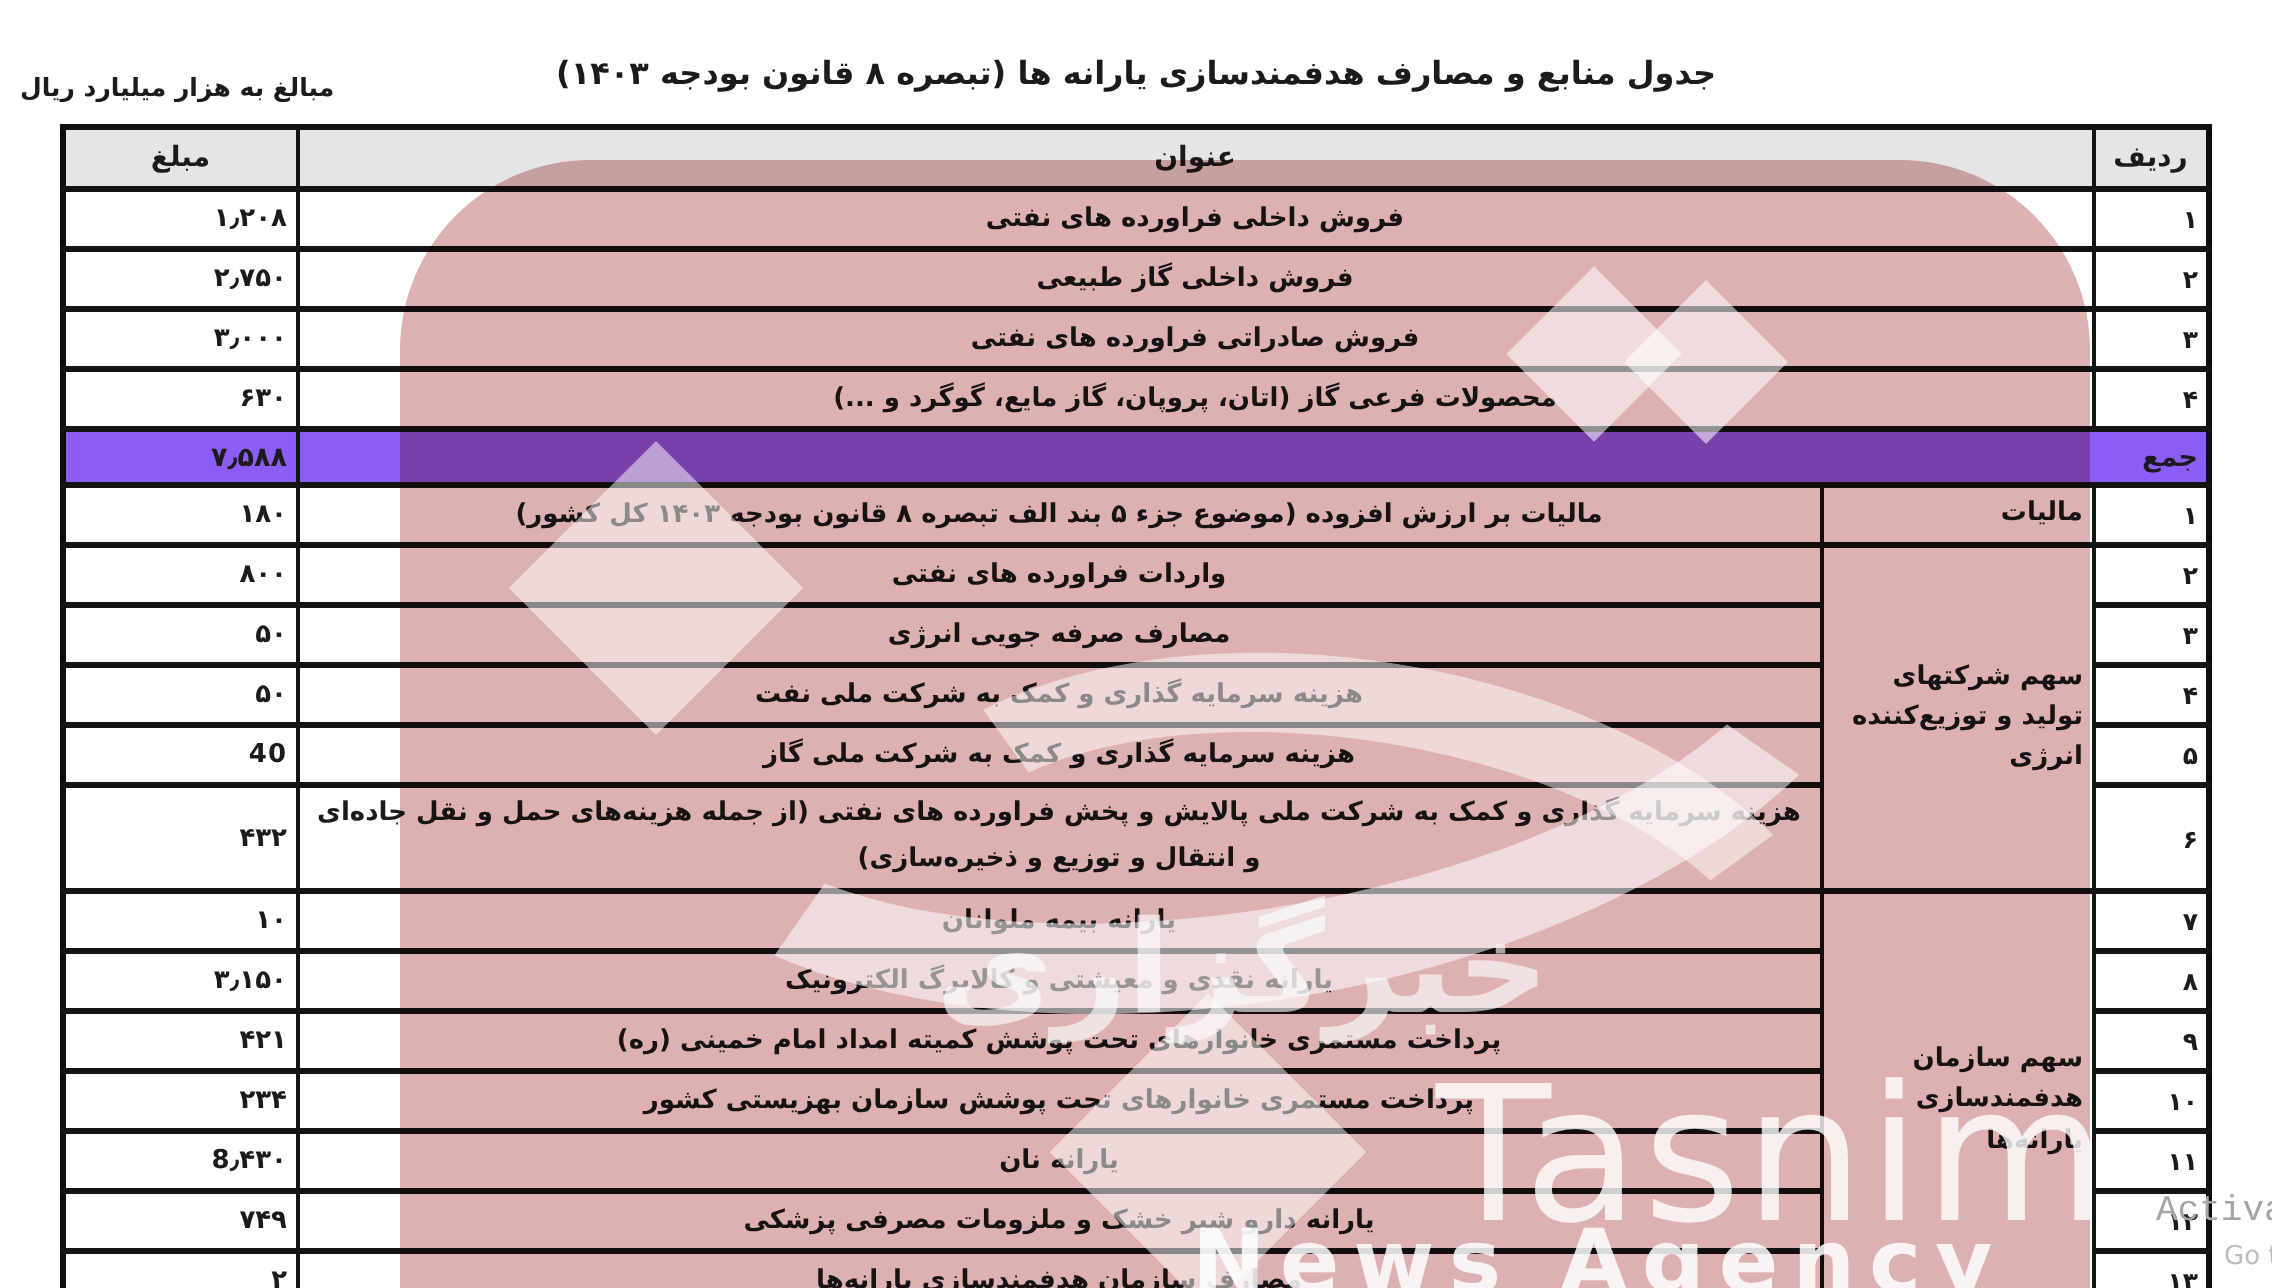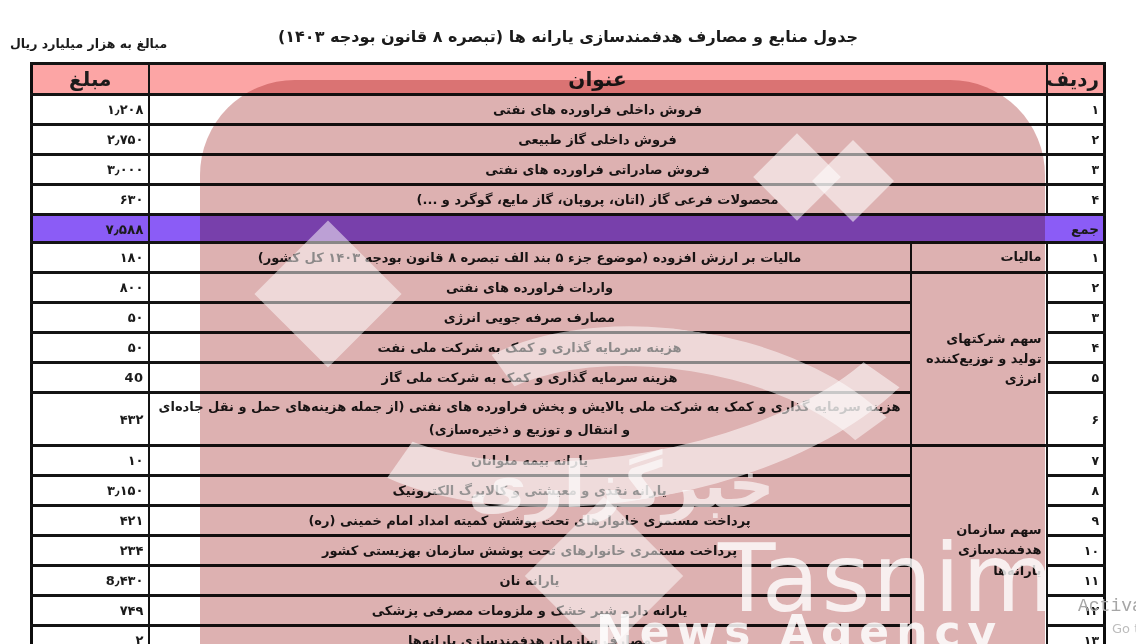--- a/index.html
+++ b/index.html
@@ -12,21 +12,21 @@
   table.subsidy{
     position:absolute;top:62px;left:30px;width:1073px;
     border-collapse:collapse;direction:rtl;table-layout:fixed;
   }
   table.subsidy td, table.subsidy th{
     border-top:3px solid #141414;border-bottom:3px solid #141414;
     border-right:2px solid #141414;border-left:2px solid #141414;
     padding:1px 4px;vertical-align:middle;overflow:hidden;
   }
   table.subsidy{border:3px solid #0d0d0d;}
-  th{background:#fca5a5;font-size:20px;font-weight:bold;height:26px;}
+  th{background:#e5e5e5;font-size:14px;font-weight:bold;height:26px;}
   td{font-size:13px;font-weight:bold;text-align:right;height:25px;}
   td.no{font-size:12.5px;}
   td.cat{font-size:13px;line-height:1.55;}
   td.ttl{text-align:center;}
   td.tall-ttl{height:48px;line-height:1.75;}
   tr.total-row td{background:#8b5cf6;height:23px;font-size:13.5px;}
   td.amount{font-size:13px;letter-spacing:.5px;}
 
   
   .wm-pink{

